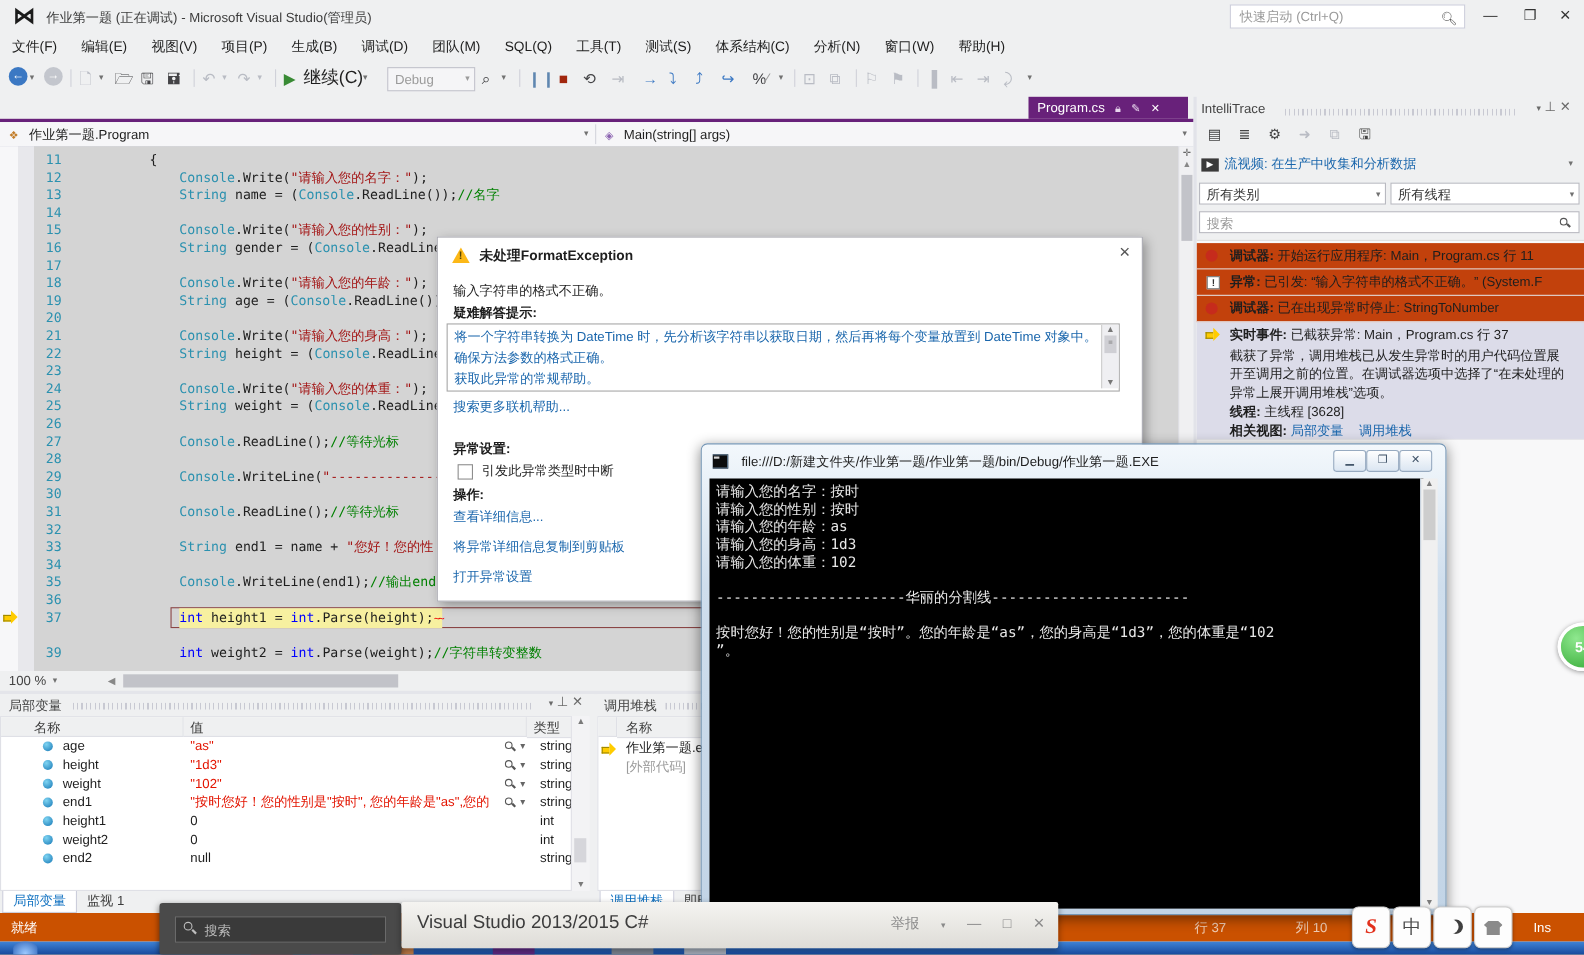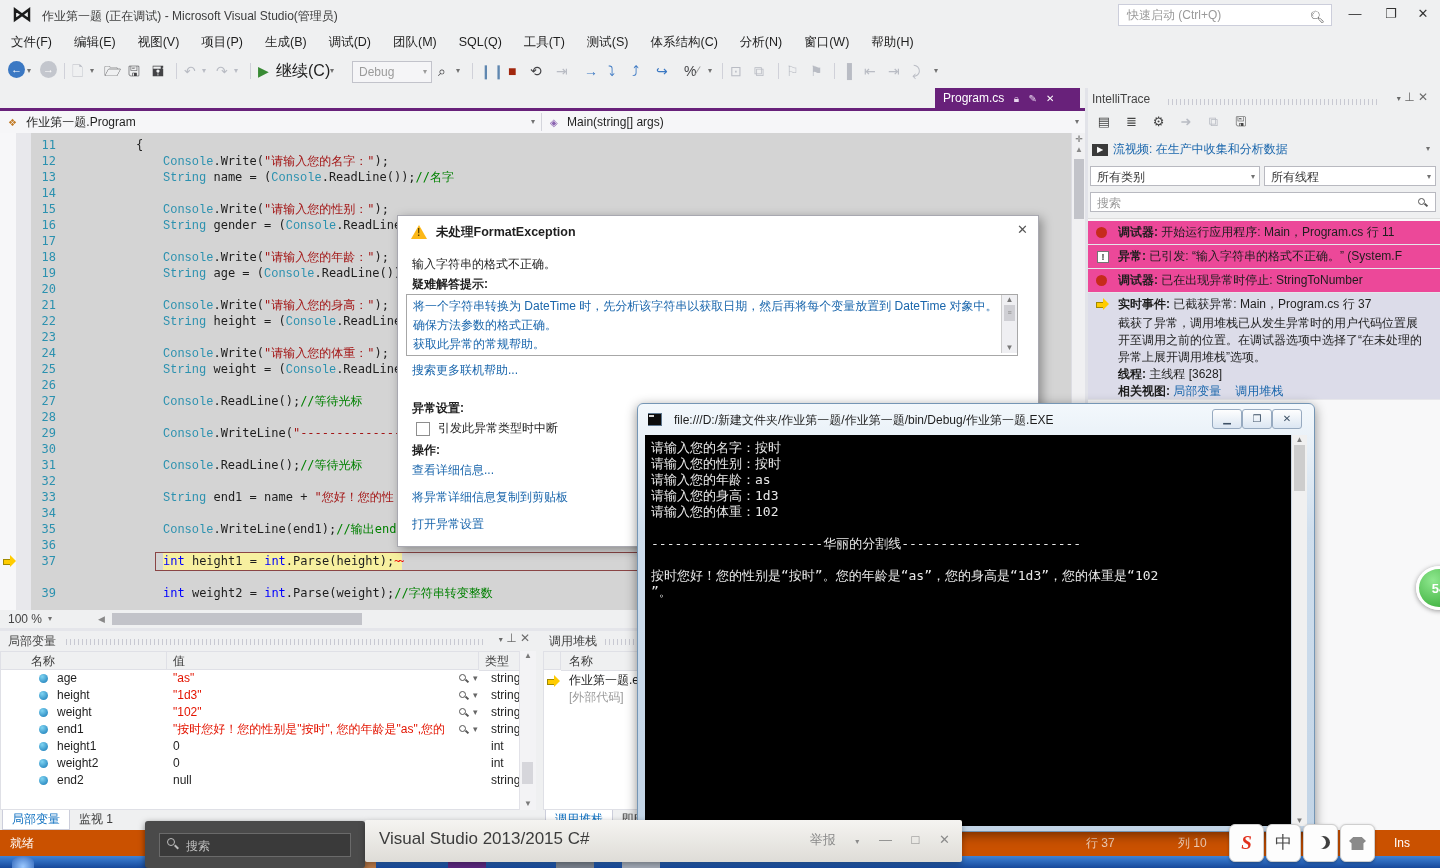--- a/index.html
+++ b/index.html
@@ -38,21 +38,21 @@
   .navdd .ddar{position:absolute;right:6px;color:#717171;}
   .navico{display:inline-block;margin:0 6px 0 8px;font-size:10px;}
   #navsplit{left:541px;top:2px;width:1px;height:18px;background:#d4d5dc;}
   
   #editor{left:0;top:133px;width:1071px;height:477px;overflow:hidden;
           background:linear-gradient(90deg,#f7f7f9 0 16px,#e8e8ec 16px 31px,#d4d4d4 31px);
           font-family:"DejaVu Sans Mono",monospace;font-size:12px;}
   .cl{position:absolute;left:0;width:1071px;height:16px;line-height:16px;white-space:pre;}
   .ln{position:absolute;left:28px;width:28px;text-align:right;color:#2b91af;}
   .ct{position:absolute;}
-  .tk-p{color:#1e1e1e;} .tk-t{color:#2b91af;font-family:Liberation Mono, monospace;} .tk-k{color:#0000ff;} .tk-s{color:#a31515;} .tk-c{color:#008000;}
+  .tk-p{color:#1e1e1e;} .tk-t{color:#2b91af;} .tk-k{color:#0000ff;} .tk-s{color:#a31515;} .tk-c{color:#008000;}
   .hlbox{position:absolute;left:155px;width:482px;height:17px;border:1px solid #8a4545;}
   .hlspan{background:#f7f0a0;}
   .squig{color:#e00;letter-spacing:-2px;font-size:10px;}
   .yarrow{position:absolute;width:14px;height:12px;}
   .yarrow::before{content:"";position:absolute;left:0;top:4px;width:6px;height:4px;background:#ffcc00;border:1px solid #a08900;border-right:none;}
   .yarrow::after{content:"";position:absolute;left:7px;top:0;border-top:6px solid transparent;border-bottom:6px solid transparent;border-left:6px solid #ffcc00;}
   #edvscroll{left:1071px;top:133px;width:14px;height:477px;background:#f0f0f2;border-left:1px solid #dcdce2;}
   #edvscroll .thumb{position:absolute;left:2px;top:26px;width:10px;height:60px;background:#c2c3c9;}
   #zoombar{left:0;top:610px;width:1085px;height:18px;background:#eff0f1;line-height:18px;}
   #hthumb{left:112px;top:613px;width:250px;height:12px;background:#c2c3c9;}
@@ -116,21 +116,21 @@
   #itsplit{left:1085px;top:88px;width:3px;height:742px;background:#e2e3e9;z-index:2;}
   .itbar{position:absolute;left:4px;height:22px;line-height:22px;}
   .ittool{position:absolute;top:24px;left:4px;height:24px;}
   .ittool span{display:inline-block;width:24px;text-align:center;font-size:13px;}
   #itstream{position:absolute;left:4px;top:50px;height:22px;line-height:22px;width:344px;}
   .playico{display:inline-block;width:16px;height:12px;background:#3a3a3a;color:#fff;font-size:8px;line-height:12px;text-align:center;vertical-align:middle;margin-right:5px;}
   .itdd{position:absolute;top:78px;height:20px;line-height:20px;background:#fff;border:1px solid #b8b9c0;color:#333;padding-left:6px;box-sizing:border-box;}
   .itdd .ddar{position:absolute;right:4px;color:#717171;}
   #itsearch{position:absolute;left:2px;top:104px;width:346px;height:20px;line-height:20px;background:#fff;border:1px solid #b8b9c0;color:#9a9a9a;padding-left:6px;box-sizing:border-box;}
   #itevents{position:absolute;left:0;top:130px;width:352px;height:612px;background:#f8f8f9;border-top:1px solid #ddd;}
-  .evrow{position:absolute;left:0;width:352px;border-bottom:1px solid #e6e6ea;background:#ec4899;}
+  .evrow{position:absolute;left:0;width:352px;border-bottom:1px solid #e6e6ea;background:#c2410c;}
   .evrow.sel{background:#dcdce9;}
   .evline{position:absolute;left:30px;right:2px;height:22px;line-height:22px;white-space:nowrap;overflow:hidden;}
   .evico-debugger{position:absolute;left:8px;top:6px;width:11px;height:11px;border-radius:50%;background:#c62b1c;}
   .evico-exception{position:absolute;left:9px;top:6px;width:10px;height:10px;border:1px solid #757575;background:#fff;color:#333;font-size:9px;line-height:10px;text-align:center;font-weight:bold;}
   .evdesc{position:absolute;left:30px;width:310px;line-height:17px;color:#1e1e1e;}
   
   #statusbar{left:0;top:830px;width:1440px;height:26px;background:#CA5100;color:#fff;z-index:3;line-height:26px;}
   #taskbar{left:0;top:856px;width:1440px;height:12px;background:linear-gradient(#3f83d6,#16489b);z-index:4;}
   .tstub{position:absolute;top:1px;width:38px;height:11px;border-radius:2px 2px 0 0;opacity:.85;}
   #orb{position:absolute;left:12px;top:0;width:22px;height:12px;border-radius:50% 50% 0 0;background:radial-gradient(circle at 50% 90%,#9cc9ff,#2b62b8);}

